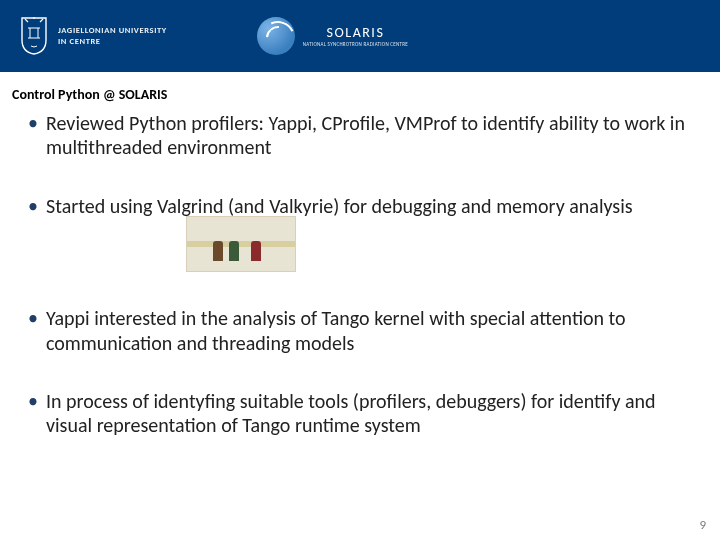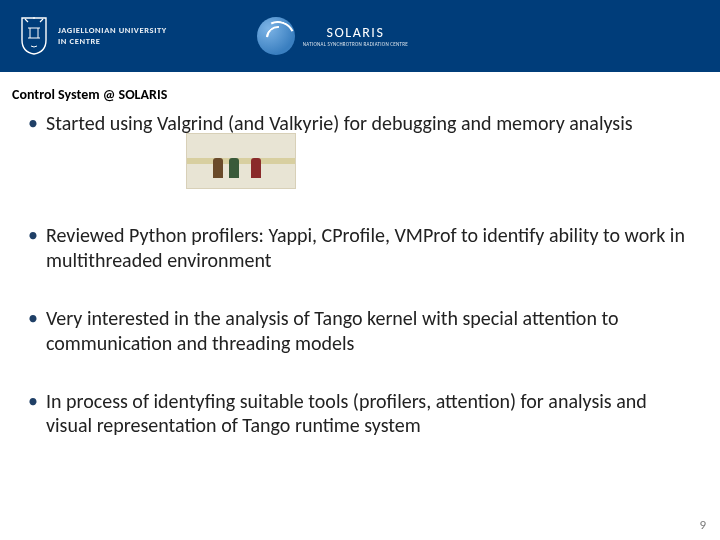--- a/index.html
+++ b/index.html
@@ -50,40 +50,40 @@
     </div>
     <div class="logo-block">
       <div class="solaris-swirl"></div>
       <div>
         <div class="solaris-text">SOLARIS</div>
         <span class="solaris-sub">NATIONAL SYNCHROTRON RADIATION CENTRE</span>
       </div>
     </div>
   </div>
 
-  <div class="section-title">Control System @ SOLARIS</div>
+  <div class="section-title">Control Python @ SOLARIS</div>
 
   <div class="content">
+
+    <div class="bullet">
+      <span>Reviewed Python profilers: Yappi, CProfile, VMProf to identify ability to work in multithreaded environment</span>
+    </div>
 
     <div class="bullet">
       <span>Started using Valgrind (and Valkyrie) for debugging and memory analysis</span><br>
       <span class="inline-img" title="valkyrie-illustration">
         <span class="fig a"></span><span class="fig b"></span><span class="fig c"></span>
       </span>
     </div>
 
-    <div class="bullet">
-      <span>Reviewed Python profilers: Yappi, CProfile, VMProf to identify ability to work in multithreaded environment</span>
+    <div class="bullet tight">
+      <span>Yappi interested in the analysis of Tango kernel with special attention to communication and threading models</span>
     </div>
 
     <div class="bullet tight">
-      <span>Very interested in the analysis of Tango kernel with special attention to communication and threading models</span>
-    </div>
-
-    <div class="bullet tight">
-      <span>In process of identyfing suitable tools (profilers, attention) for analysis and visual representation of Tango runtime system</span>
+      <span>In process of identyfing suitable tools (profilers, debuggers) for identify and visual representation of Tango runtime system</span>
     </div>
 
   </div>
 
   <div class="page-num">9</div>
 
 </div>
 
 </body></html>

